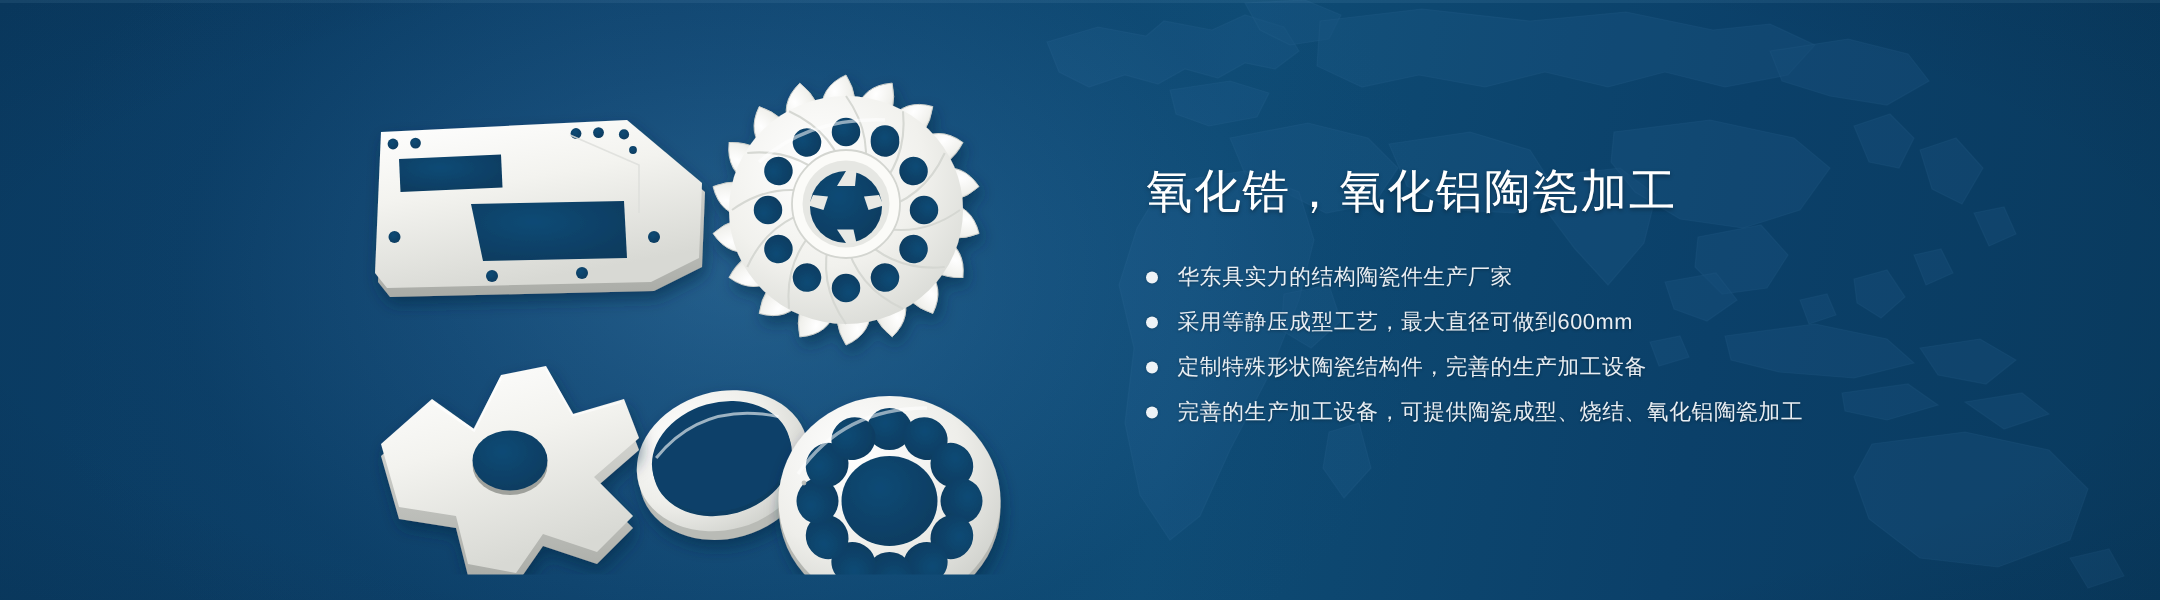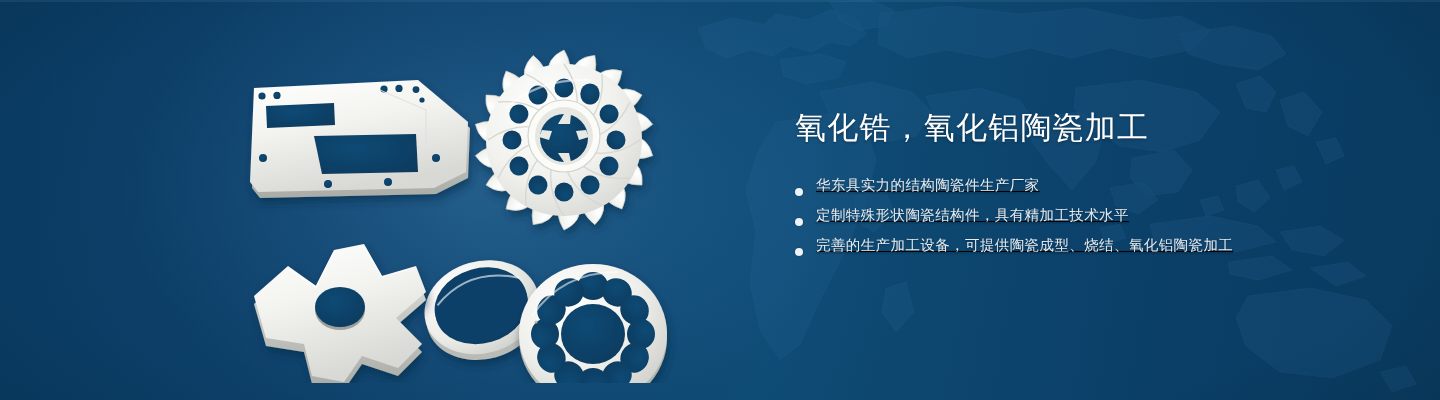--- a/index.html
+++ b/index.html
@@ -55,44 +55,43 @@
     position: absolute;
     left: 0; right: 0; top: 0;
     height: 2px;
     background: rgba(140,185,220,0.10);
     pointer-events: none;
   }
 
   
   .text-block {
     position: absolute;
-    left: 795px;
+    left: 764px;
     top: 108px;
     width: 560px;
   }
   .headline {
     color: #ffffff;
     font-size: 31px;
     line-height: 40px;
     letter-spacing: 1.2px;
     font-weight: 400;
     white-space: nowrap;
     text-shadow: 0 1px 3px rgba(0,0,0,0.35);
   }
   .bullets {
     list-style: none;
     margin: 26px 0 0 0;
     padding: 0;
   }
   .bullet-row {
     display: flex;
-    align-items: flex-end;
+    align-items: center;
     height: 22px;
     margin-bottom: 8px;
-    text-decoration: underline;
   }
   .bullet-dot {
     flex: 0 0 auto;
     width: 8px;
     height: 8px;
     border-radius: 50%;
     background: #eef3f7;
     margin-right: 13px;
     box-shadow: 0 0 2px rgba(0,0,0,0.25);
   }
@@ -366,21 +365,25 @@
   <div class="text-block">
     <div class="headline">氧化锆，氧化铝陶瓷加工</div>
 
     <ul class="bullets">
       <li class="bullet-row">
         <span class="bullet-dot"></span>
         <span class="bullet-text">华东具实力的结构陶瓷件生产厂家</span>
       </li>
       <li class="bullet-row">
         <span class="bullet-dot"></span>
-        <span class="bullet-text">定制特殊形状陶瓷结构件，具有精加工技术水平</span>
+        <span class="bullet-text">采用等静压成型工艺，最大直径可做到600mm</span>
+      </li>
+      <li class="bullet-row">
+        <span class="bullet-dot"></span>
+        <span class="bullet-text">定制特殊形状陶瓷结构件，完善的生产加工设备</span>
       </li>
       <li class="bullet-row">
         <span class="bullet-dot"></span>
         <span class="bullet-text">完善的生产加工设备，可提供陶瓷成型、烧结、氧化铝陶瓷加工</span>
       </li>
     </ul>
   </div>
 
 </div>
 

